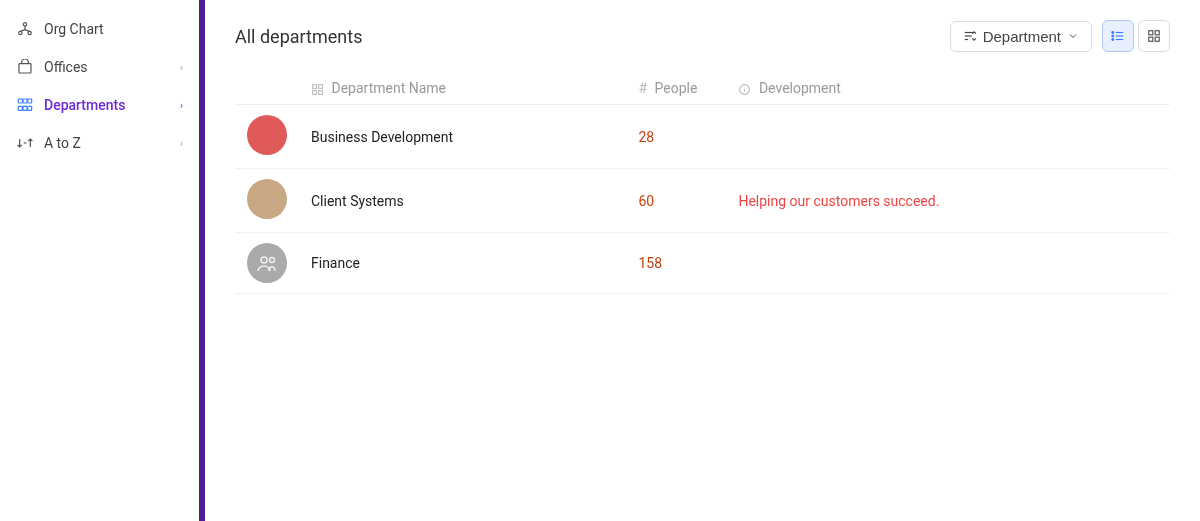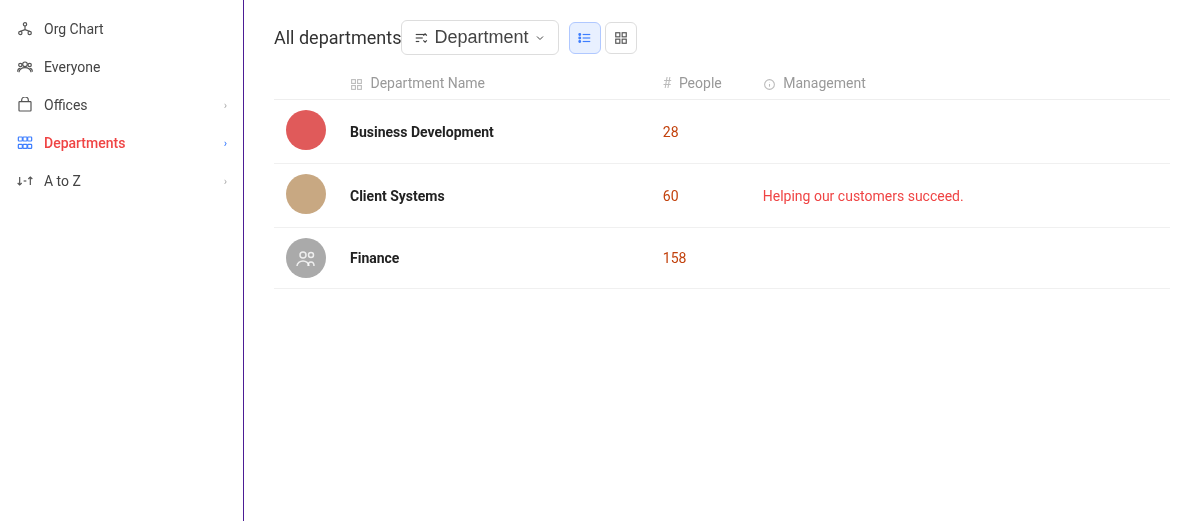--- a/index.html
+++ b/index.html
@@ -8,23 +8,23 @@
       background: #f5f5f5;
       display: flex;
       height: 521px;
       overflow: hidden;
       font-size: 14px;
       color: #333;
     }
 
     
     .sidebar {
-      width: 244px;
+      width: 205px;
       background: #fff;
-      border-right: 1px solid #4c1d95;
+      border-right: 6px solid #4c1d95;
       flex-shrink: 0;
       padding-top: 10px;
     }
     .sidebar-item {
       display: flex;
       align-items: center;
       padding: 10px 16px;
       cursor: pointer;
       color: #444;
       gap: 10px;
@@ -54,43 +54,43 @@
       flex: 1;
       background: #fff;
       overflow-y: auto;
       padding: 20px 30px;
     }
 
     
     .main-header {
       display: flex;
       align-items: center;
-      justify-content: flex-start;
-      margin-bottom: 12px;
+      justify-content: space-between;
+      margin-bottom: 20px;
     }
     .main-title {
       font-size: 18px;
       font-weight: 400;
       color: #333;
     }
     .header-controls {
       display: flex;
       align-items: center;
       gap: 10px;
     }
     .sort-btn {
       display: flex;
       align-items: center;
       gap: 6px;
       border: 1px solid #ddd;
       border-radius: 6px;
       padding: 6px 12px;
       background: #fff;
       cursor: pointer;
-      font-size: 18px;
+      font-size: 15px;
       color: #444;
     }
     .view-btns {
       display: flex;
       gap: 4px;
     }
     .view-btn {
       width: 32px;
       height: 32px;
       border: 1px solid #ddd;
@@ -120,21 +120,21 @@
     .dept-table td {
       padding: 10px 12px;
       border-bottom: 1px solid #f0f0f0;
       vertical-align: middle;
       font-size: 14px;
     }
 
     .avatar-col { width: 60px; text-align: center; }
 
     .dept-name {
-      font-weight: 700;
+      font-weight: 400;
       color: #222;
     }
     .people-col { width: 100px; color: #c2410c; }
     .desc-col { color: #ef4444; font-size: 13px; }
 
     .th-icon { margin-right: 4px; color: #bbb; }
 
     
     svg { vertical-align: middle; }
   </style>
@@ -151,54 +151,41 @@
         <line x1="12" y1="7.5" x2="12" y2="13"></line>
           <line x1="12" y1="13" x2="5" y2="15.5"></line>
           <line x1="12" y1="13" x2="19" y2="15.5"></line>
       </svg>
     </span>
     <span>Org Chart</span>
   </div>
   <div class="sidebar-item">
     <span class="icon">
       <svg width="16" height="16" viewBox="0 0 24 24" fill="none" stroke="#555" stroke-width="1.8">
-        <circle cx="12" cy="8" r="3.5"></circle>
-          <path d="M3 20c0-4 4-7 9-7s9 3 9 7"></path>
-        <circle cx="5" cy="9" r="2.5"></circle>
-          <path d="M1 19c0-3 2-5 4-5"></path>
-        <circle cx="19" cy="9" r="2.5"></circle>
-          <path d="M23 19c0-3-2-5-4-5"></path>
-      </svg>
-    </span>
-    <span>Everyone</span>
-  </div>
-  <div class="sidebar-item">
-    <span class="icon">
-      <svg width="16" height="16" viewBox="0 0 24 24" fill="none" stroke="#555" stroke-width="1.8">
         <rect x="3" y="7" width="18" height="14" rx="1"></rect>
           <path d="M7 7V5a5 5 0 0 1 10 0v2"></path>
           <line x1="9" y1="13" x2="9" y2="13.01"></line>
           <line x1="15" y1="13" x2="15" y2="13.01"></line>
       </svg>
     </span>
     <span>Offices</span>
     <span class="chevron">›</span>
   </div>
   <div class="sidebar-item active">
     <span class="icon">
       <svg width="16" height="16" viewBox="0 0 24 24" fill="none" stroke="#3d7eff" stroke-width="1.8">
         <rect x="2" y="3" width="6" height="6" rx="1"></rect>
           <rect x="9" y="3" width="6" height="6" rx="1"></rect>
           <rect x="16" y="3" width="6" height="6" rx="1"></rect>
         <rect x="2" y="14" width="6" height="6" rx="1"></rect>
           <rect x="9" y="14" width="6" height="6" rx="1"></rect>
           <rect x="16" y="14" width="6" height="6" rx="1"></rect>
       </svg>
     </span>
-    <span style="color:#ef4444">Departments</span>
+    <span style="color:#6d28d9">Departments</span>
     <span class="chevron" style="color:#3d7eff">›</span>
   </div>
   <div class="sidebar-item">
     <span class="icon">
       <svg width="16" height="16" viewBox="0 0 24 24" fill="none" stroke="#555" stroke-width="1.8">
         <line x1="4" y1="6" x2="4" y2="18"></line>
           <polyline points="1 15 4 18 7 15"></polyline>
         <line x1="20" y1="6" x2="20" y2="18"></line>
           <polyline points="17 9 20 6 23 9"></polyline>
         <line x1="10" y1="12" x2="14" y2="12"></line>
@@ -269,21 +256,21 @@
           <span>People</span>
         </th>
         <th class="desc-col">
           <span class="th-icon">
             <svg width="13" height="13" viewBox="0 0 24 24" fill="none" stroke="#bbb" stroke-width="2" style="display:inline">
               <circle cx="12" cy="12" r="9"></circle>
                 <line x1="12" y1="8" x2="12" y2="8.5"></line>
                 <line x1="12" y1="11" x2="12" y2="16"></line>
             </svg>
           </span>
-          <span>Management</span>
+          <span>Development</span>
         </th>
       </tr>
     </thead>
     <tbody id="dept-tbody">
     <tr>
           <td class="avatar-col"><div style="width: 40px; height: 40px; border-radius: 50%; display: inline-flex; align-items: center; justify-content: center; background: rgb(224, 90, 90); overflow: hidden;"></div></td>
           <td><span class="dept-name">Business Development</span></td>
           <td class="people-col">28</td>
           <td class="desc-col"></td>
         </tr>

